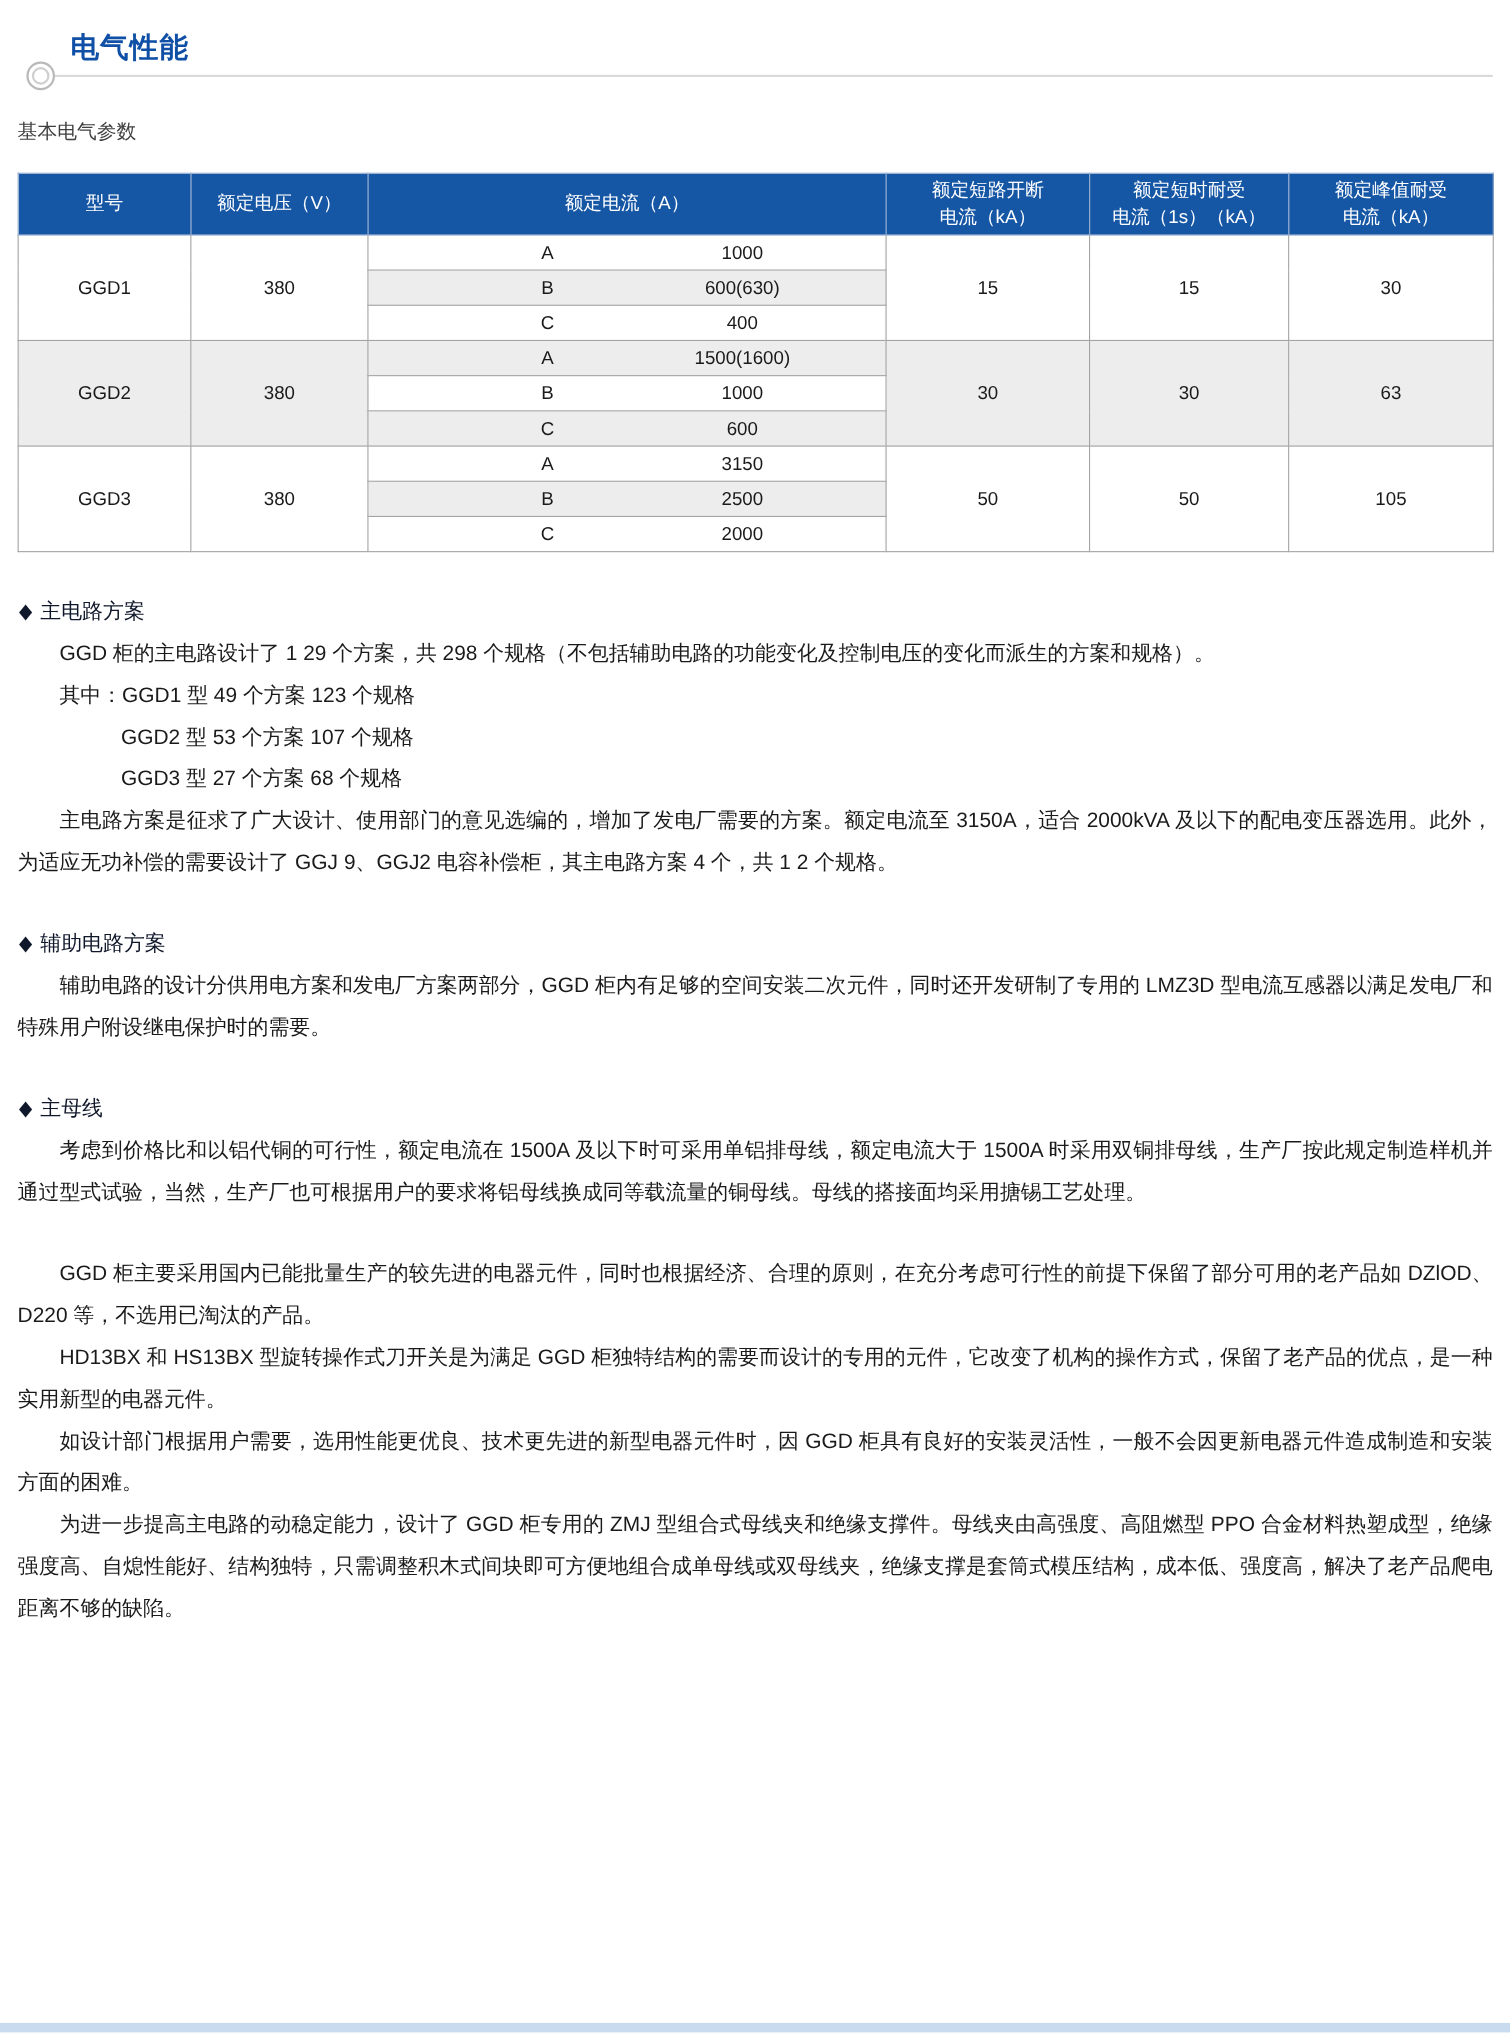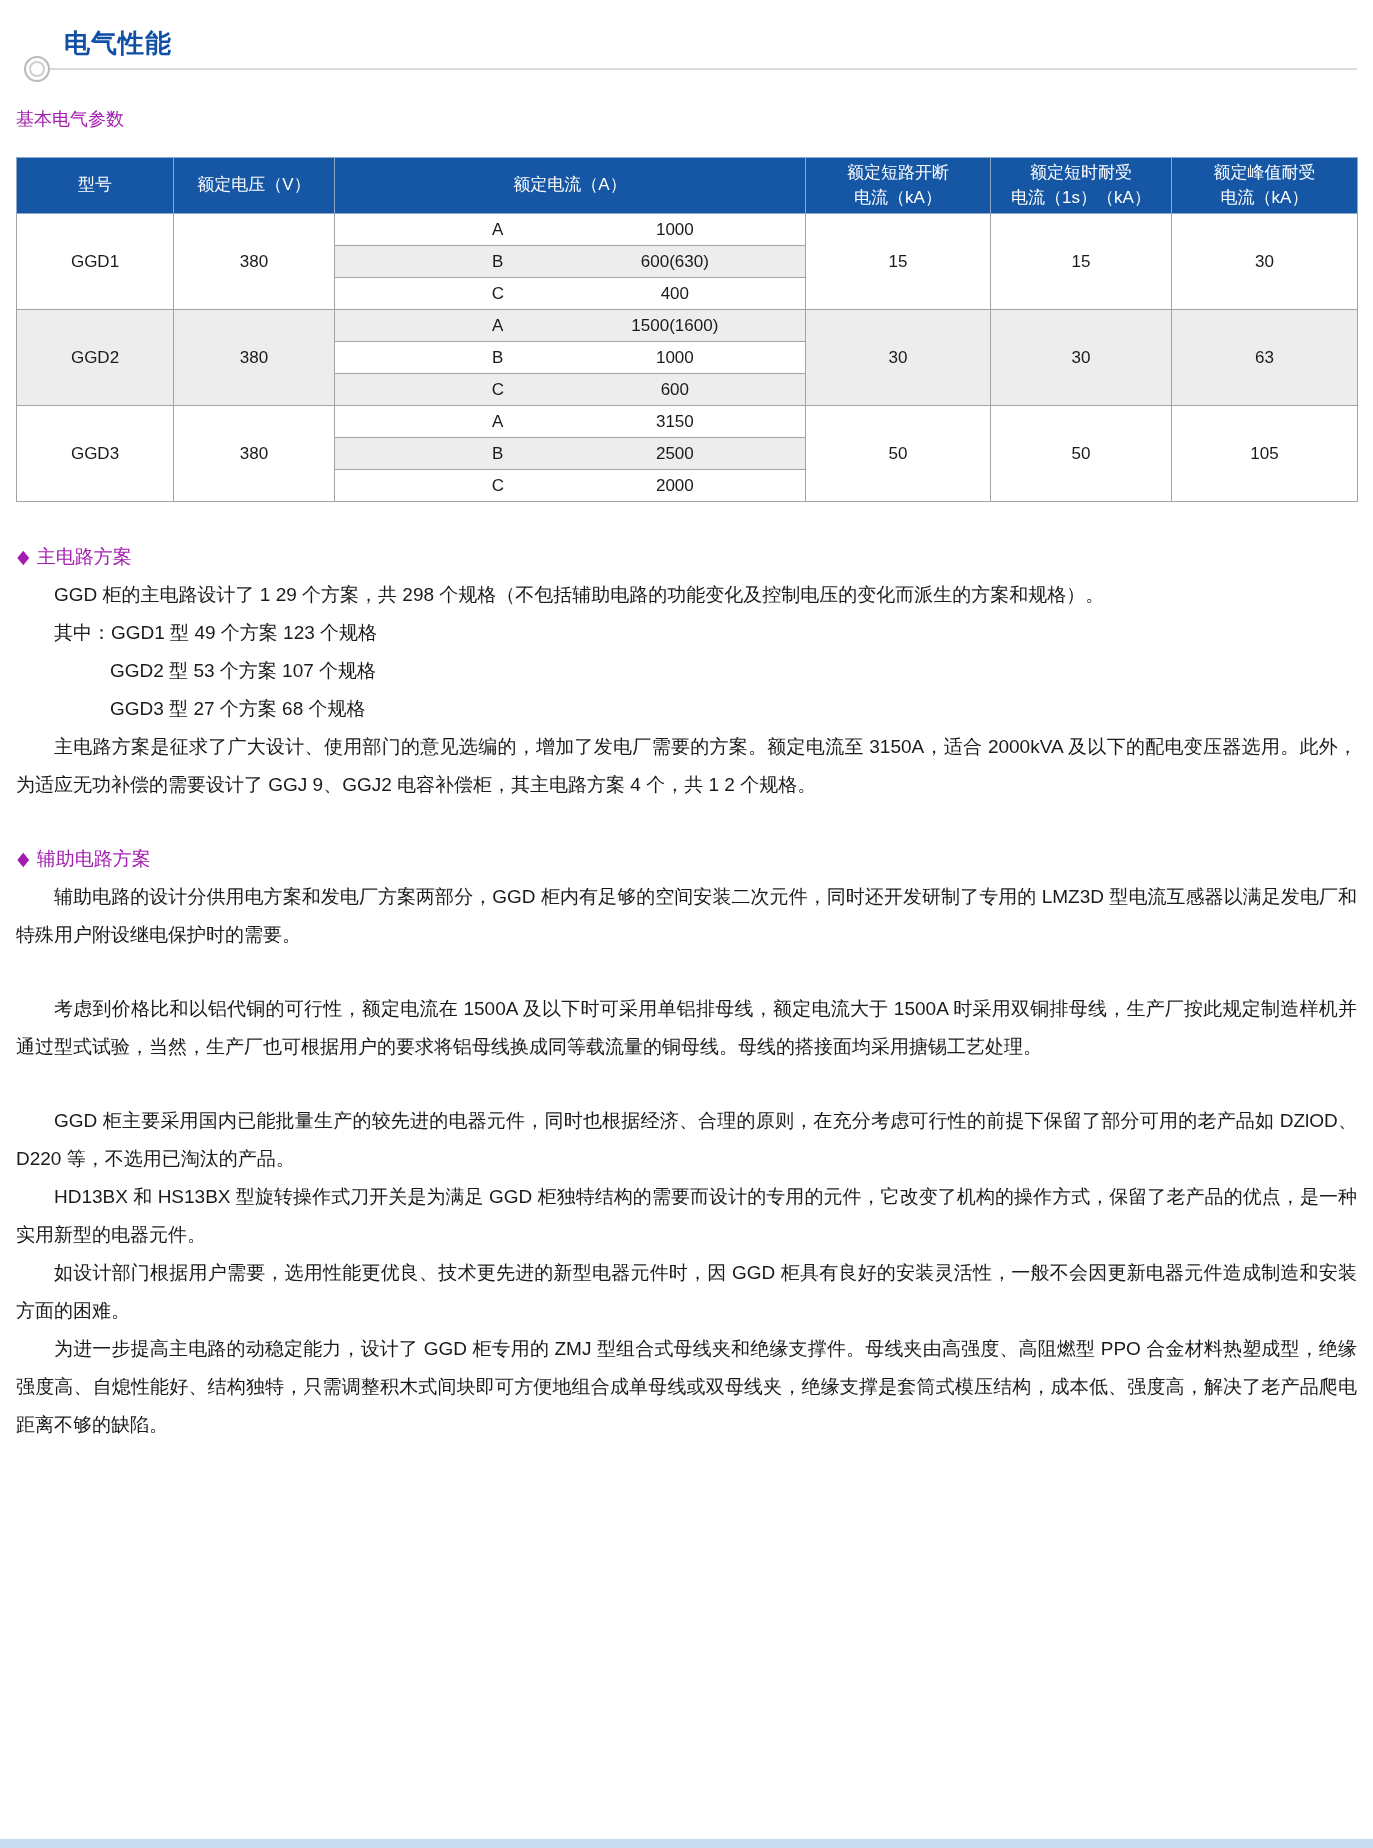--- a/index.html
+++ b/index.html
@@ -8,40 +8,40 @@
   .page { position:relative; width:1373px; height:1848px; background:#ffffff; overflow:hidden; }
 
   
   .hdr { padding-top:26px;margin-left:16px; }
   .hdr h1 { margin-left:48px; font-size:26px; font-weight:bold; color:#0f50a6; letter-spacing:1px; }
   .rule-row { display:flex; align-items:center; margin-top:-8px; padding-left:8px; height:32px; }
   .ring { position:relative; width:26px; height:26px; border:2px solid #b9b9b9; border-radius:50%; background:#fff; flex:0 0 auto; }
   .ring::after { content:""; position:absolute; inset:3px; border:2px solid #cfcfcf; border-radius:50%; }
   .rule { flex:1 1 auto; height:2px; background:#dadada; margin-right:16px; }
 
-  .subtitle { margin:22px 0 0 16px; font-size:18px; color:#a21caf;font-family:Liberation Mono, monospace; }
+  .subtitle { margin:22px 0 0 16px; font-size:18px; color:#404040;font-family:Liberation Mono, monospace; }
 
   
   table.params { border-collapse:collapse; table-layout:fixed; width:1341px; margin:26px 16px 16px 16px; }
   table.params th, table.params td { border:1px solid #a3a3a3; font-weight:normal; }
   table.params thead th {
     background:#1556a5; color:#ffffff; font-size:17px; height:56px;
     text-align:center; vertical-align:middle; white-space:pre-line; line-height:1.45;
     border-color:#8fa9cd;
   }
   table.params tbody td { font-size:17px; height:32px; text-align:center; vertical-align:middle; background:#fff; }
   td.shade { background:#ededed !important; }
   td.cur { padding:2px; text-align:left; }
   td.cur .ltr { display:inline-block; width:45%; text-align:center; }
   td.cur .val { display:inline-block; width:31%; text-align:center; }
 
   
   .content { margin:0 16px; font-size:19px; line-height:38px; text-align:justify; }
   .section { margin-top:36px; }
-  .sec-head { display:block; font-size:19px; color:#a21caf; }
+  .sec-head { display:block; font-size:19px; color:#0f172a; }
   .sec-head .dia { display:inline-block; margin-right:6px; transform:scaleX(.82); }
   .content p { text-indent:2em; }
   .detail-sub { padding-left:94px; text-indent:0 !important; }
 
   .footer-strip { position:absolute; left:0; right:0; bottom:0; height:9px; background:#c9dbee; }
 </style>
 </head>
 <body>
 
 <div class="page">
@@ -155,20 +155,21 @@
       <p class="detail-sub">GGD3 型 27 个方案  68 个规格</p>
       <p>主电路方案是征求了广大设计、使用部门的意见选编的，增加了发电厂需要的方案。额定电流至 3150A，适合 2000kVA 及以下的配电变压器选用。此外，为适应无功补偿的需要设计了 GGJ 9、GGJ2 电容补偿柜，其主电路方案 4 个，共 1 2 个规格。</p>
     </div>
 
     <div class="section">
       <span class="sec-head"><span class="dia">◆</span><span>辅助电路方案</span></span>
       <p>辅助电路的设计分供用电方案和发电厂方案两部分，GGD 柜内有足够的空间安装二次元件，同时还开发研制了专用的 LMZ3D 型电流互感器以满足发电厂和特殊用户附设继电保护时的需要。</p>
     </div>
 
     <div class="section">
+      <span class="sec-head"><span class="dia">◆</span><span>主母线</span></span>
       <p>考虑到价格比和以铝代铜的可行性，额定电流在 1500A 及以下时可采用单铝排母线，额定电流大于 1500A 时采用双铜排母线，生产厂按此规定制造样机并通过型式试验，当然，生产厂也可根据用户的要求将铝母线换成同等载流量的铜母线。母线的搭接面均采用搪锡工艺处理。</p>
     </div>
 
     <div class="section">
       <p>GGD 柜主要采用国内已能批量生产的较先进的电器元件，同时也根据经济、合理的原则，在充分考虑可行性的前提下保留了部分可用的老产品如 DZlOD、D220 等，不选用已淘汰的产品。</p>
       <p>HD13BX 和 HS13BX 型旋转操作式刀开关是为满足 GGD 柜独特结构的需要而设计的专用的元件，它改变了机构的操作方式，保留了老产品的优点，是一种实用新型的电器元件。</p>
       <p>如设计部门根据用户需要，选用性能更优良、技术更先进的新型电器元件时，因 GGD 柜具有良好的安装灵活性，一般不会因更新电器元件造成制造和安装方面的困难。</p>
       <p>为进一步提高主电路的动稳定能力，设计了 GGD 柜专用的 ZMJ 型组合式母线夹和绝缘支撑件。母线夹由高强度、高阻燃型 PPO 合金材料热塑成型，绝缘强度高、自熄性能好、结构独特，只需调整积木式间块即可方便地组合成单母线或双母线夹，绝缘支撑是套筒式模压结构，成本低、强度高，解决了老产品爬电距离不够的缺陷。</p>
     </div>
 

